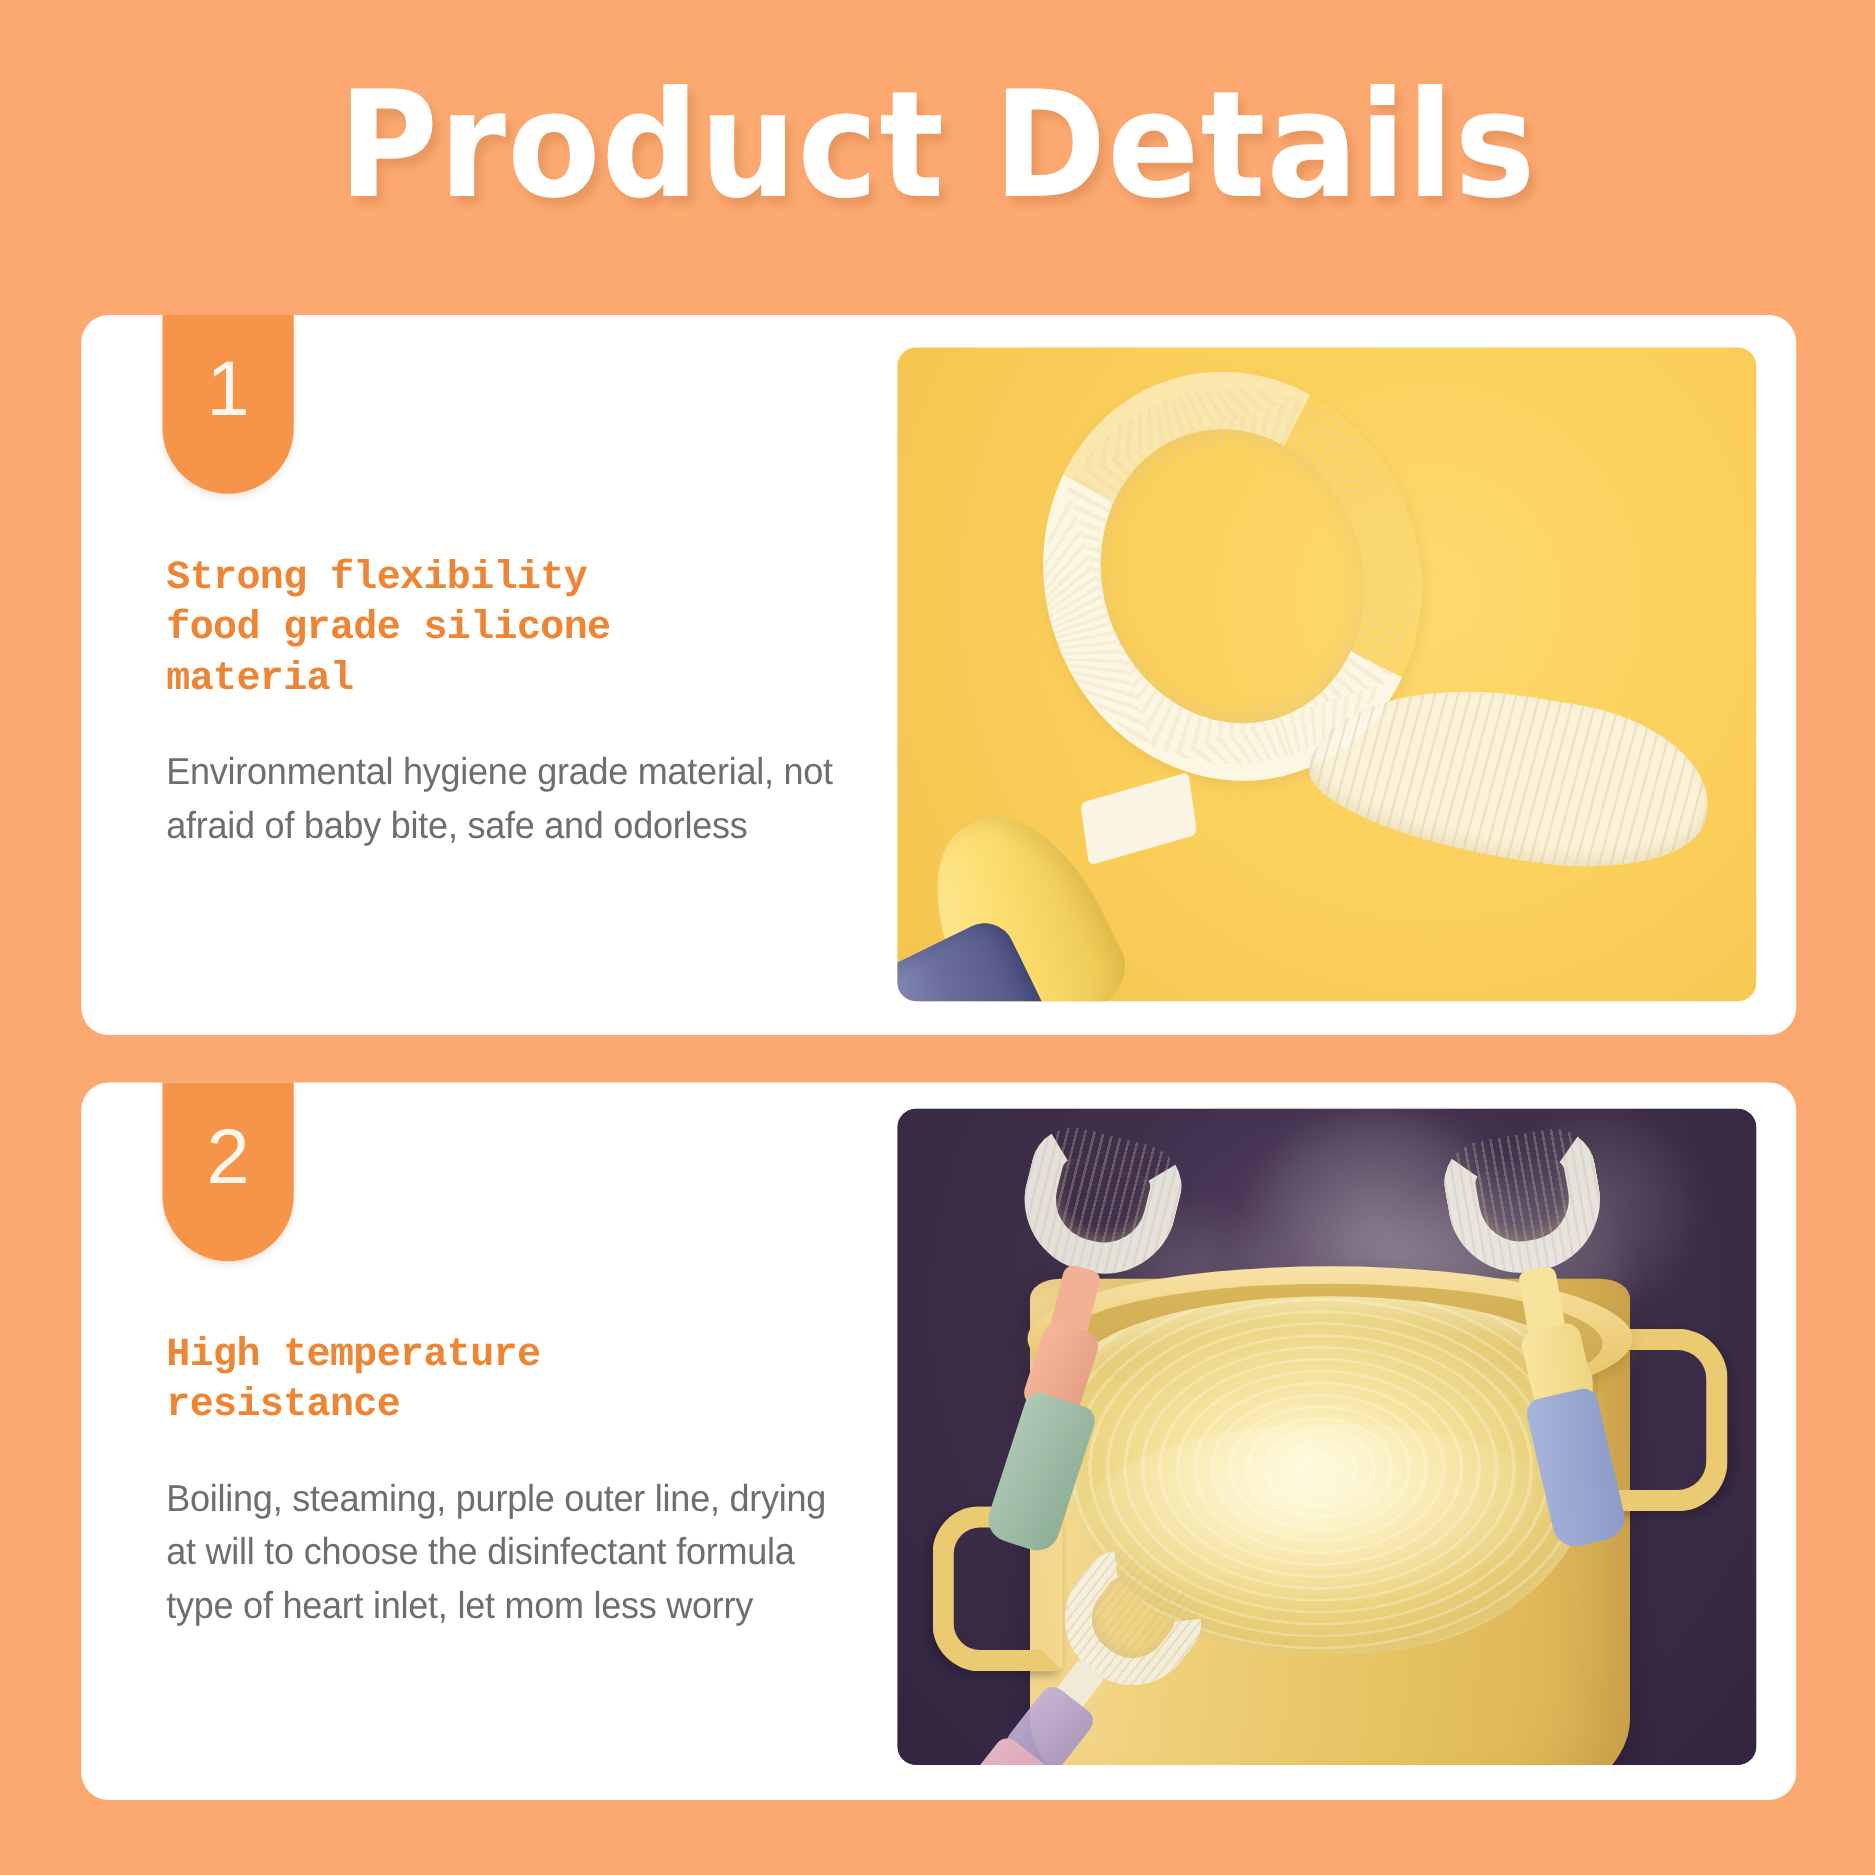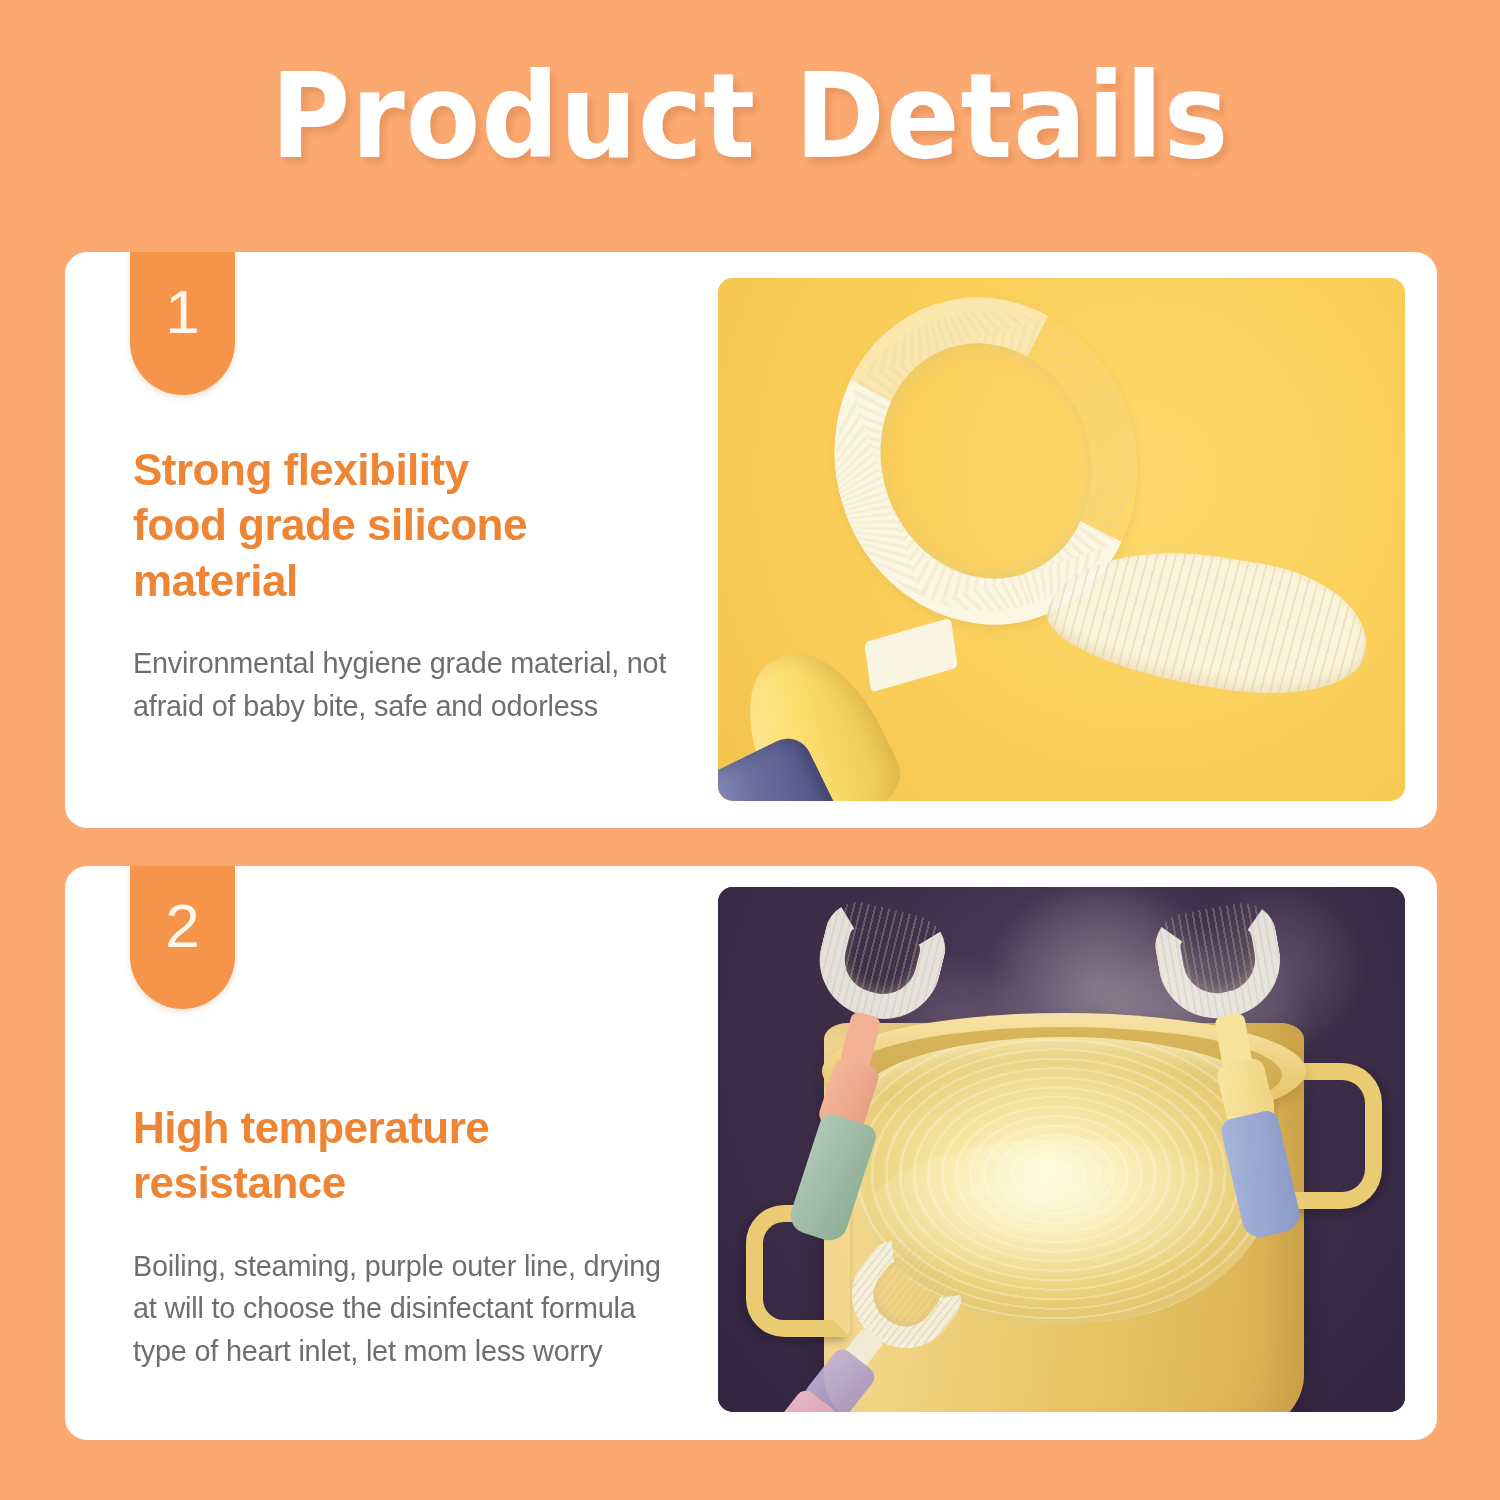--- a/index.html
+++ b/index.html
@@ -54,27 +54,27 @@
     padding-top:24px;
     box-shadow:0 3px 6px rgba(180,110,60,0.18);
   }
 
   .text-col {
     position:absolute;
     left:68px;
     width:560px;
   }
   #card-1 .text-col { top:190px; }
-  #card-2 .text-col { top:198px;margin-top:36px; }
+  #card-2 .text-col { top:198px; }
 
   .headline {
     color:#EE8534;
-    font-family:Liberation Sans, sans-serif;
+    font-family:Liberation Mono, monospace;
     font-weight:bold;
-    font-size:44px;
+    font-size:32px;
     line-height:1.26;
     letter-spacing:-0.5px;
     white-space:pre-line;
   }
   .body-text {
     margin-top:34px;
     color:#6E6E6E;
     font-family:"Liberation Sans", sans-serif;
     font-weight:300;
     font-size:30px;

